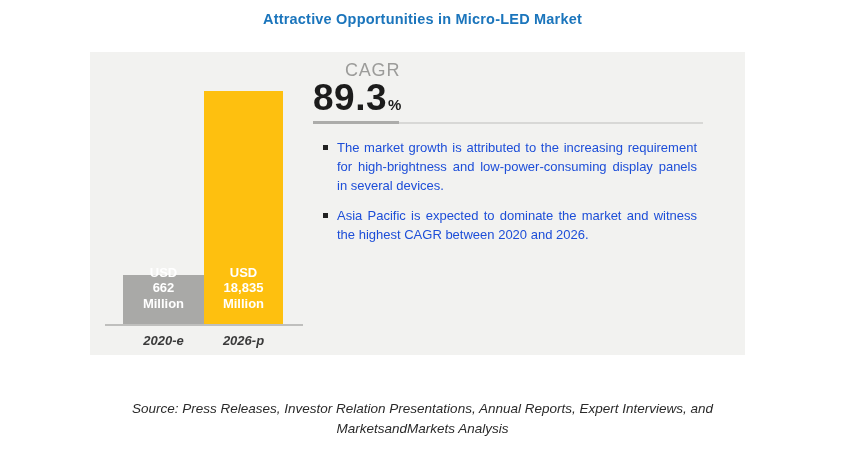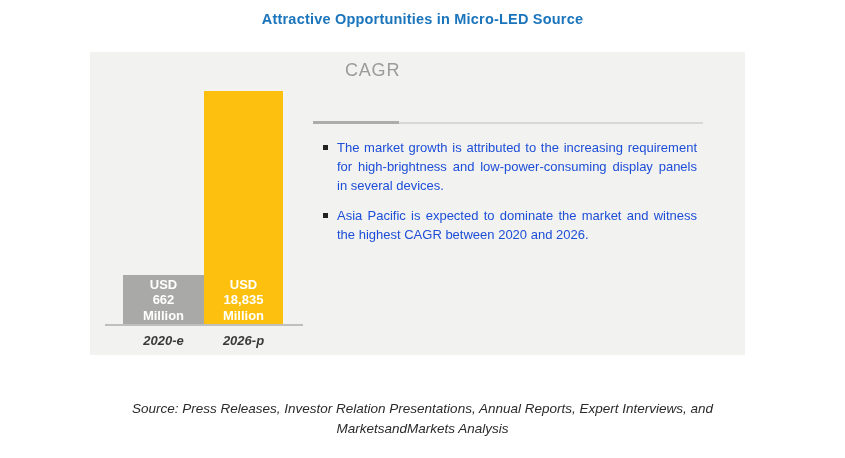--- a/index.html
+++ b/index.html
@@ -27,21 +27,21 @@
 
   
   .bar {
     position: absolute;
     display: flex; align-items: flex-end; justify-content: center;
   }
   .bar-gray   { left: 33px;  top: 223px; width: 81px; height: 50px;  background: #A9A9A7; }
   .bar-yellow { left: 114px; top: 39px;  width: 79px; height: 234px; background: #FEC00F; }
   .bar-label {
     text-align: center; color: #ffffff; font-weight: bold;
-    font-size: 13px; line-height: 15.5px; padding-bottom: 2px;
+    font-size: 13px; line-height: 15.5px; padding-bottom: 14px;
   }
   .bar-label span { display: block; }
   .axis-line {
     position: absolute; left: 15px; top: 272px;
     width: 198px; height: 2px; background: #BFBFBD;
   }
   .x-label {
     position: absolute; top: 281px; text-align: center;
     font-size: 13px; font-weight: bold; color: #3A3A3A; font-style: italic;
   }
@@ -94,21 +94,21 @@
     text-align: center; font-size: 13.5px; color: #2A2A2A;
     line-height: 20px;
   }
   .source span { display: block; font-style: italic; }
 </style>
 </head>
 <body>
 
 <div class="page">
 
-  <div class="title">Attractive Opportunities in Micro-LED Source</div>
+  <div class="title">Attractive Opportunities in Micro-LED Market</div>
 
   <div class="panel">
 
     <div class="bar bar-gray">
       <div class="bar-label">
         <span>USD</span>
         <span>662</span>
         <span>Million</span>
       </div>
     </div>
@@ -120,20 +120,23 @@
         <span>Million</span>
       </div>
     </div>
 
     <div class="axis-line"></div>
 
     <div class="x-label x1">2020-e</div>
     <div class="x-label x2">2026-p</div>
 
     <div class="cagr-label">CAGR</div>
+    <div class="cagr-value">
+      <span>89.3</span><span class="pct">%</span>
+    </div>
 
     <div class="divider">
       <span class="divider-dark"></span>
     </div>
 
     <div class="bullets">
       <div class="bullet">
         <span class="sq"></span>
         <span class="btext">The market growth is attributed to the increasing requirement for high-brightness and low-power-consuming display panels in several devices.</span>
       </div>

